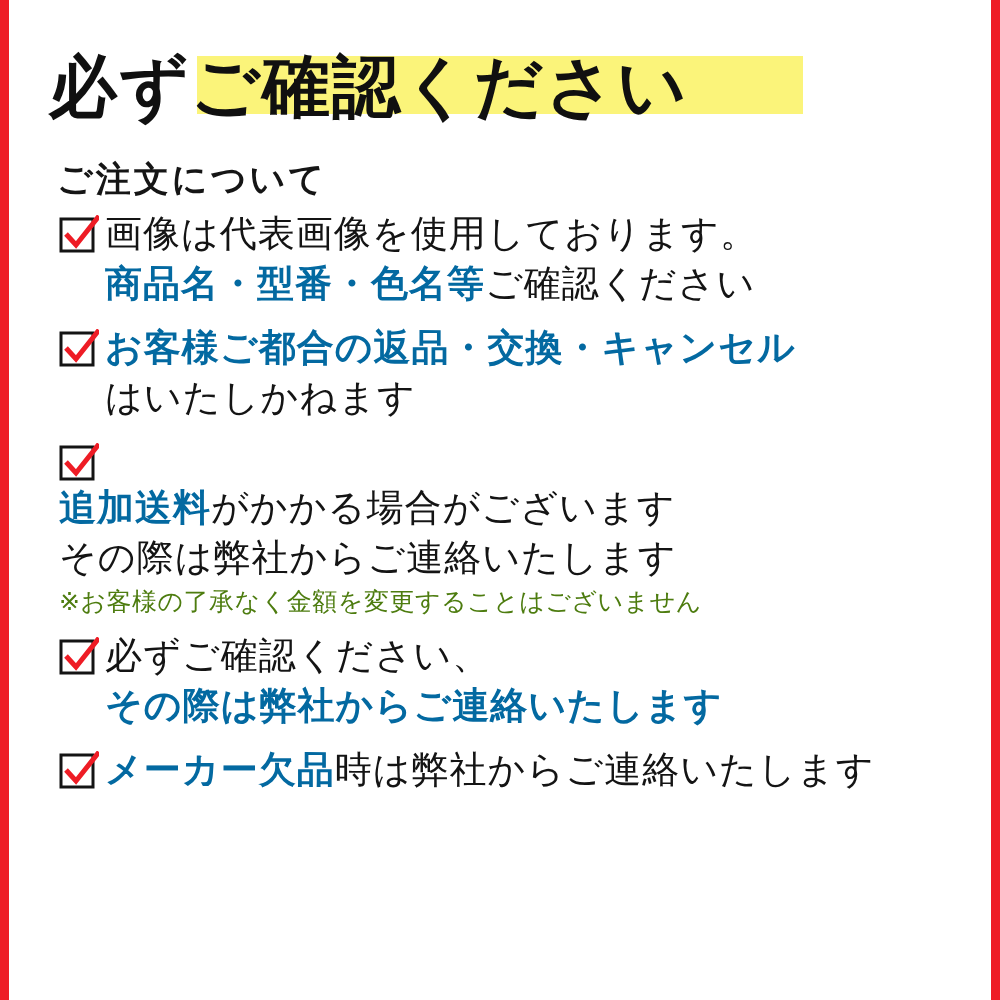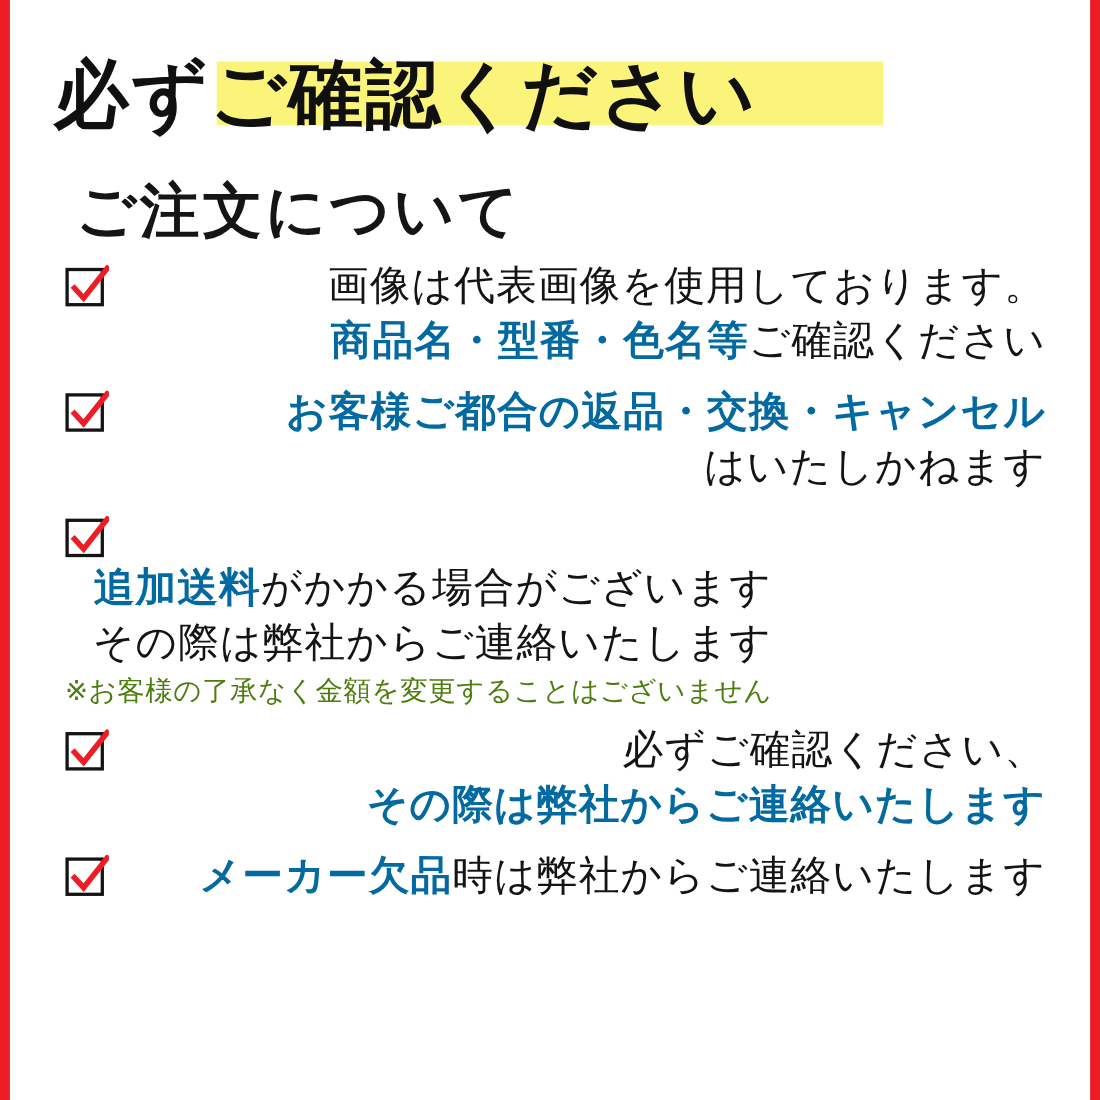--- a/index.html
+++ b/index.html
@@ -47,25 +47,25 @@
     font-size: 68px;
     line-height: 104px;
     font-weight: bold;
     letter-spacing: 2px;
     color: #101010;
     font-family: "DejaVu Serif", "Liberation Serif", serif;
   }
 
   
   .section-head {
-    font-size: 54px;
+    font-size: 35px;
     font-weight: bold;
     color: #151515;
     letter-spacing: 3px;
-    margin: 10px 0 6px 20px;
+    margin: 10px 0 6px 8px;
     font-family: "DejaVu Serif", "Liberation Serif", serif;
   }
 
   .item {
     display: flex;
     align-items: flex-start;
     margin: 0 0 14px 10px;
   }
   .check {
     flex: 0 0 auto;
@@ -80,21 +80,20 @@
   .lines {
     flex: 1 1 auto;
   }
   .line {
     font-size: 37px;
     line-height: 50px;
     letter-spacing: 1px;
     color: #141414;
     font-family: "DejaVu Sans", "Liberation Sans", sans-serif;
     white-space: nowrap;
-    text-align: right;
   }
   .line.red, .red {
     color: #0369a1;
     font-weight: bold;
   }
   .note {
     font-size: 25px;
     line-height: 38px;
     color: #4d7c0f;
     letter-spacing: 0.5px;

